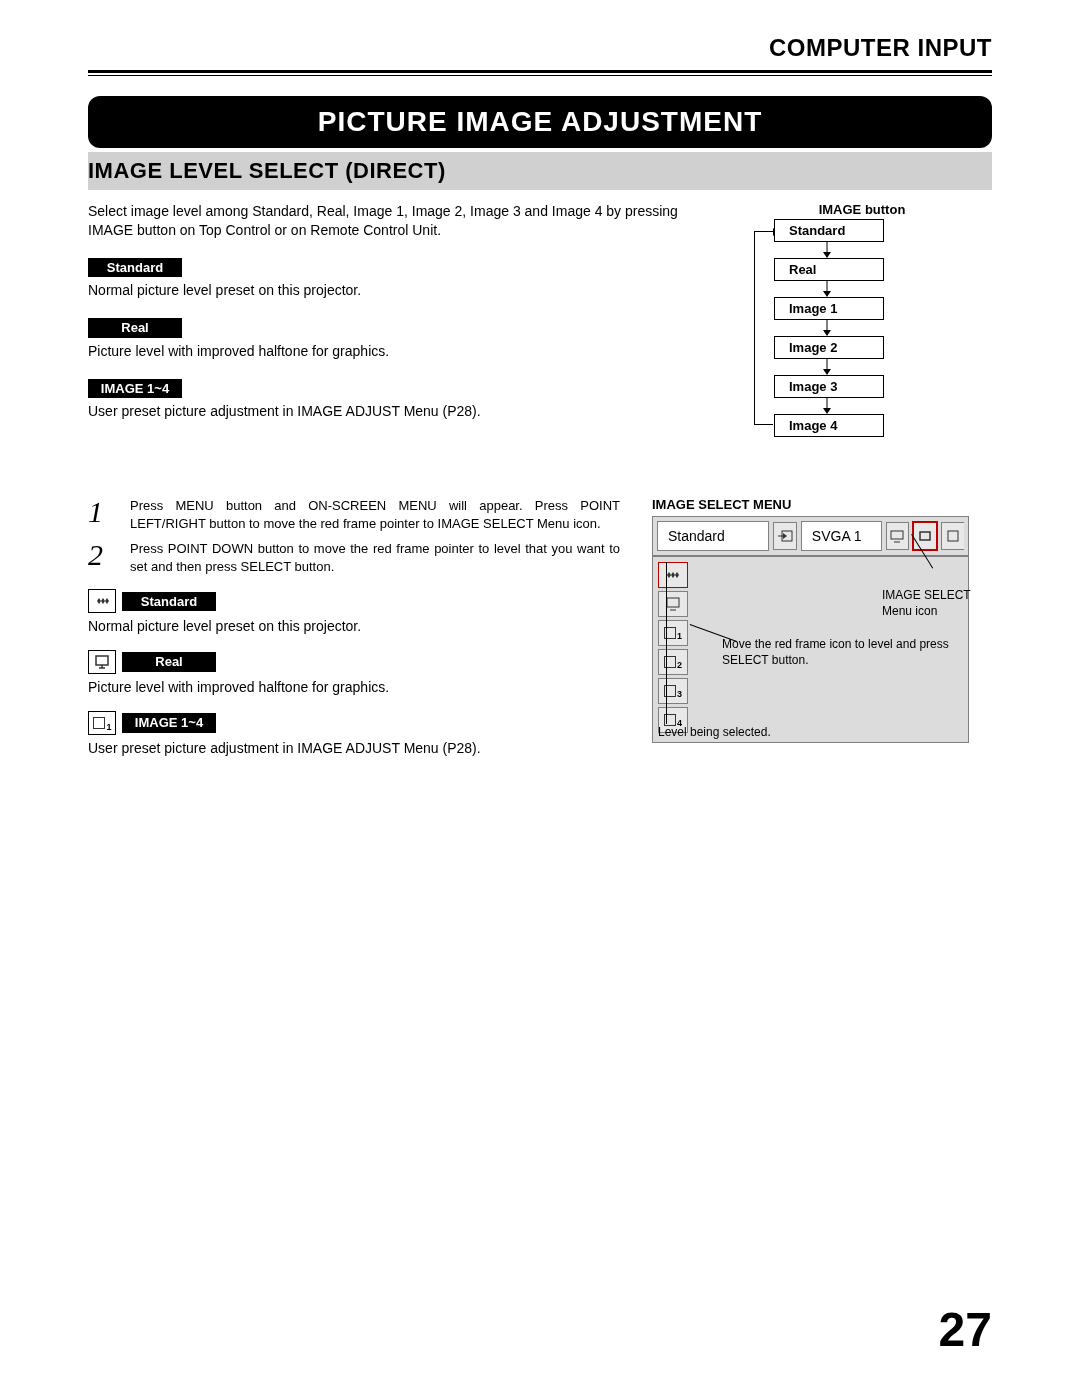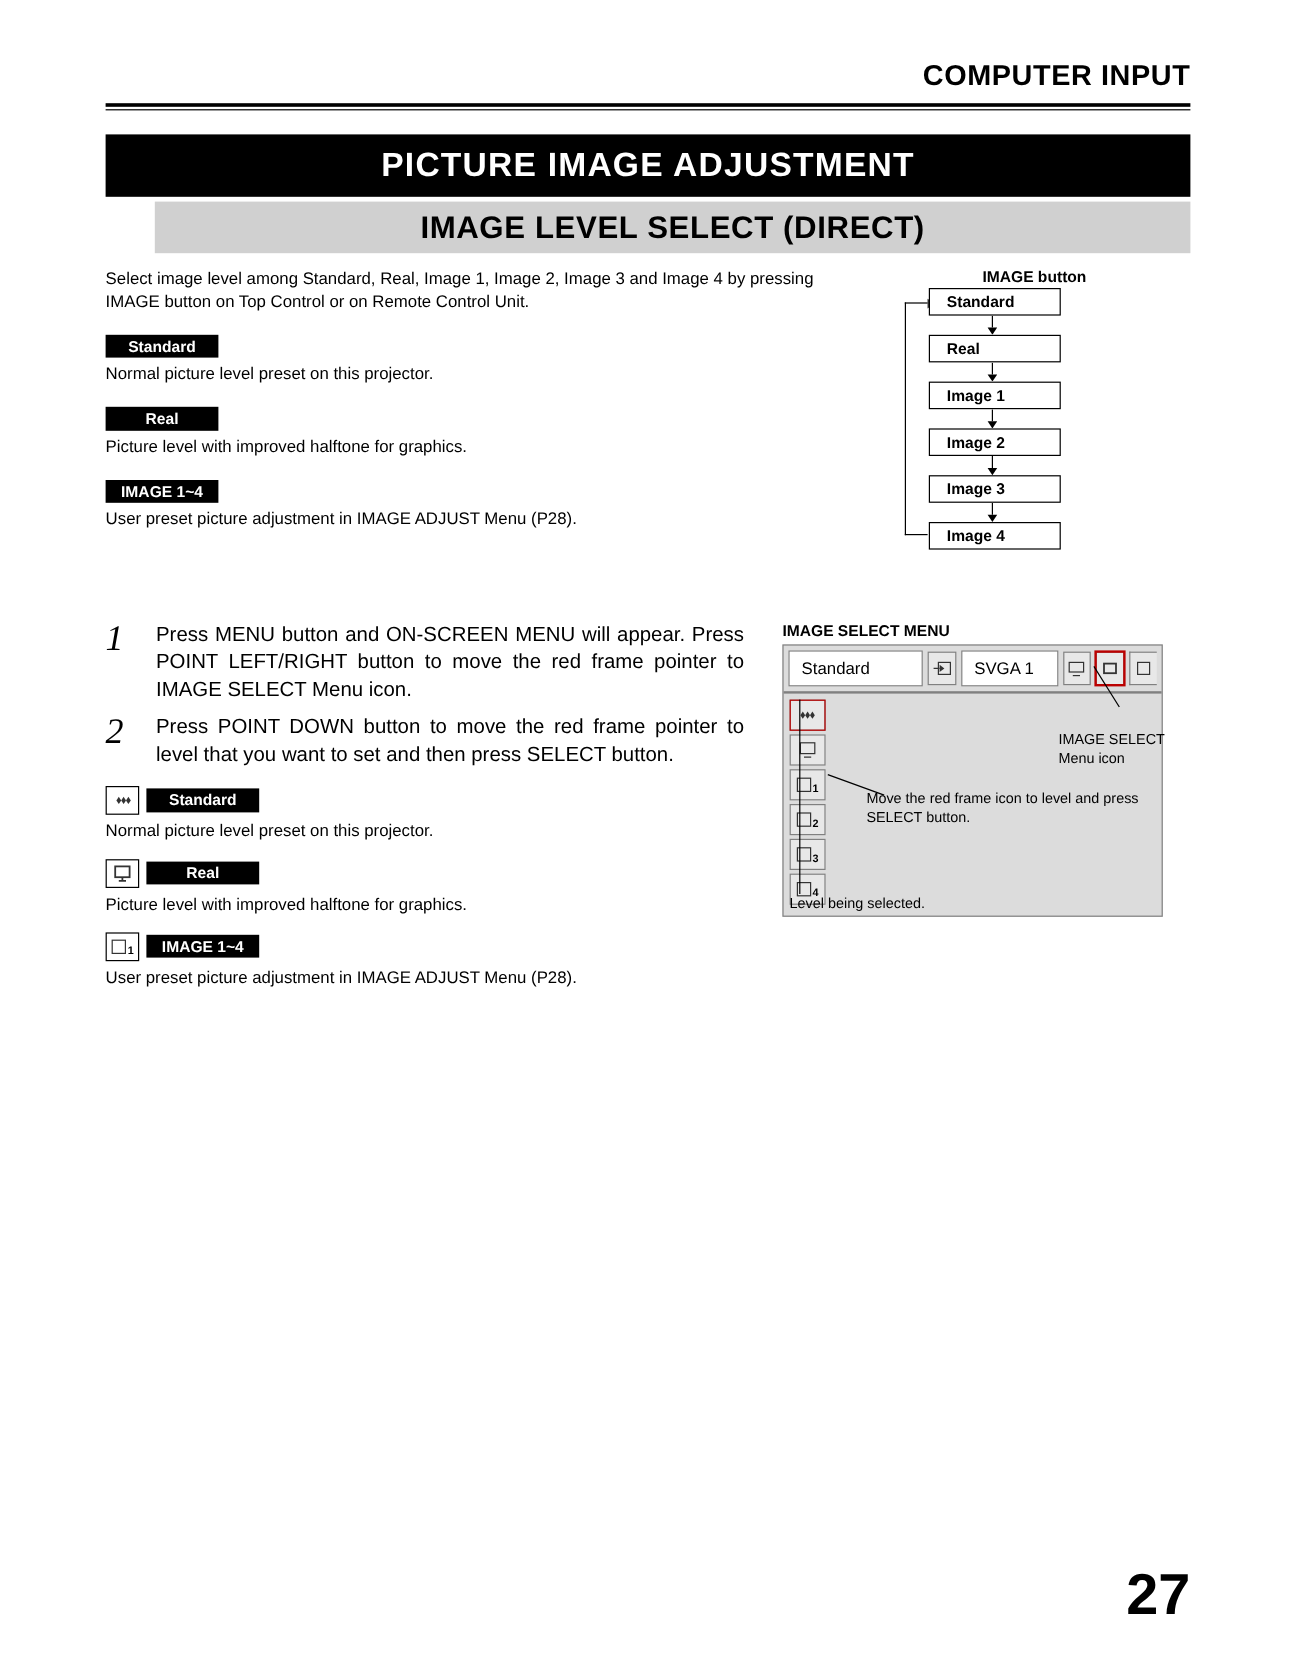--- a/index.html
+++ b/index.html
@@ -6,21 +6,21 @@
     margin: 0;
     padding: 0;
     font-family: Arial, Helvetica, sans-serif;
     background: #fff;
     width: 1080px;
   }
   .page {
     width: 1080px;
     height: 1397px;
     position: relative;
-    padding: 50px 88px 0 88px;
+    padding: 34px 88px 0 88px;
     box-sizing: border-box;
   }
   .header-right {
     text-align: right;
     font-weight: bold;
     font-size: 24px;
     letter-spacing: 0.5px;
     padding-bottom: 8px;
   }
   .double-rule {
@@ -30,31 +30,31 @@
     margin-bottom: 20px;
   }
   .black-banner {
     background: #000;
     color: #fff;
     font-weight: bold;
     font-size: 28px;
     text-align: center;
     padding: 10px 0;
     letter-spacing: 1px;
+    border-radius: 12px;
   }
   .gray-banner {
     background: #d0d0d0;
     color: #000;
     font-weight: bold;
-    font-size: 26px;
-    text-align: center;
+    font-size: 22px;
+    text-align: left;
     padding: 6px 0;
     letter-spacing: 0.5px;
     margin-top: 4px;
-    margin-left: 41px;
   }
   .section-body {
     display: flex;
     margin-top: 12px;
   }
   .left-col {
     flex: 1;
     padding-right: 20px;
     font-size: 14px;
     line-height: 1.35;
@@ -143,21 +143,21 @@
   }
   .step-num {
     font-family: "Times New Roman", serif;
     font-style: italic;
     font-size: 30px;
     line-height: 1;
     width: 26px;
   }
   .step-text {
     flex: 1;
-    font-size: 17px;
+    font-size: 13px;
     line-height: 1.35;
     text-align: justify;
   }
   .icon-box {
     display: inline-flex;
     align-items: center;
     justify-content: center;
     width: 26px;
     height: 22px;
     border: 1px solid #000;

